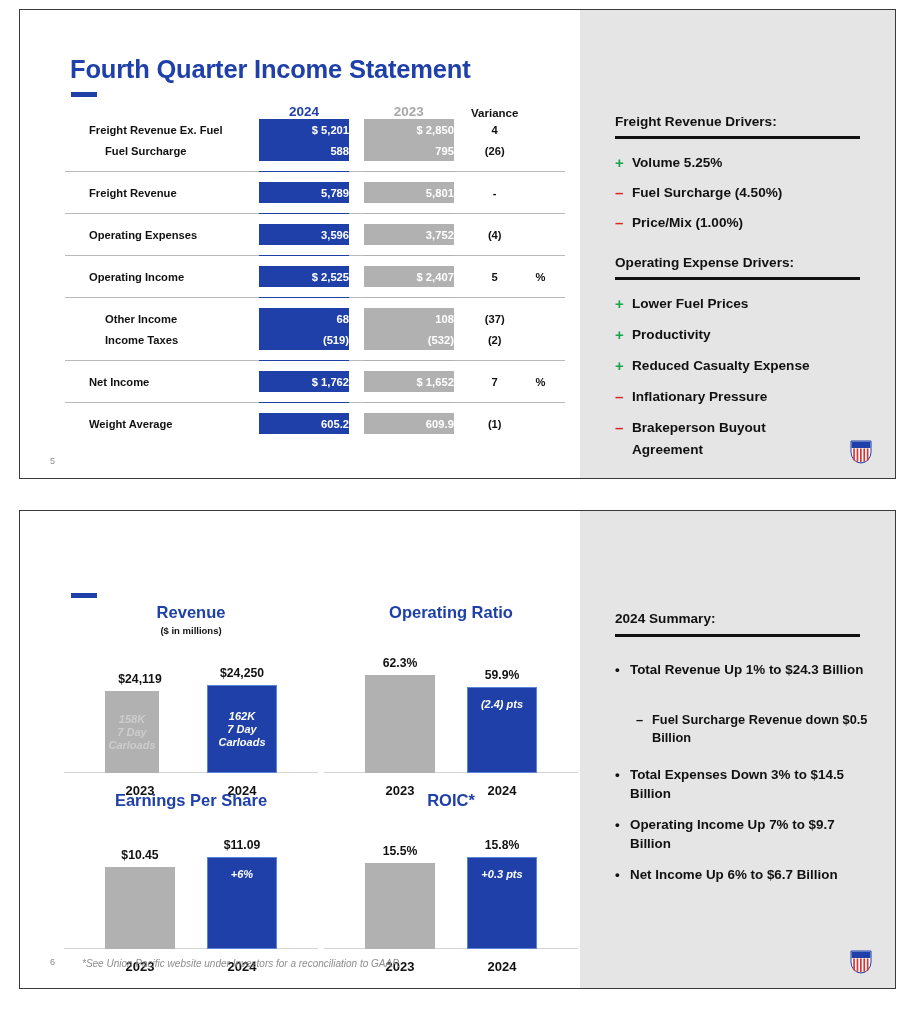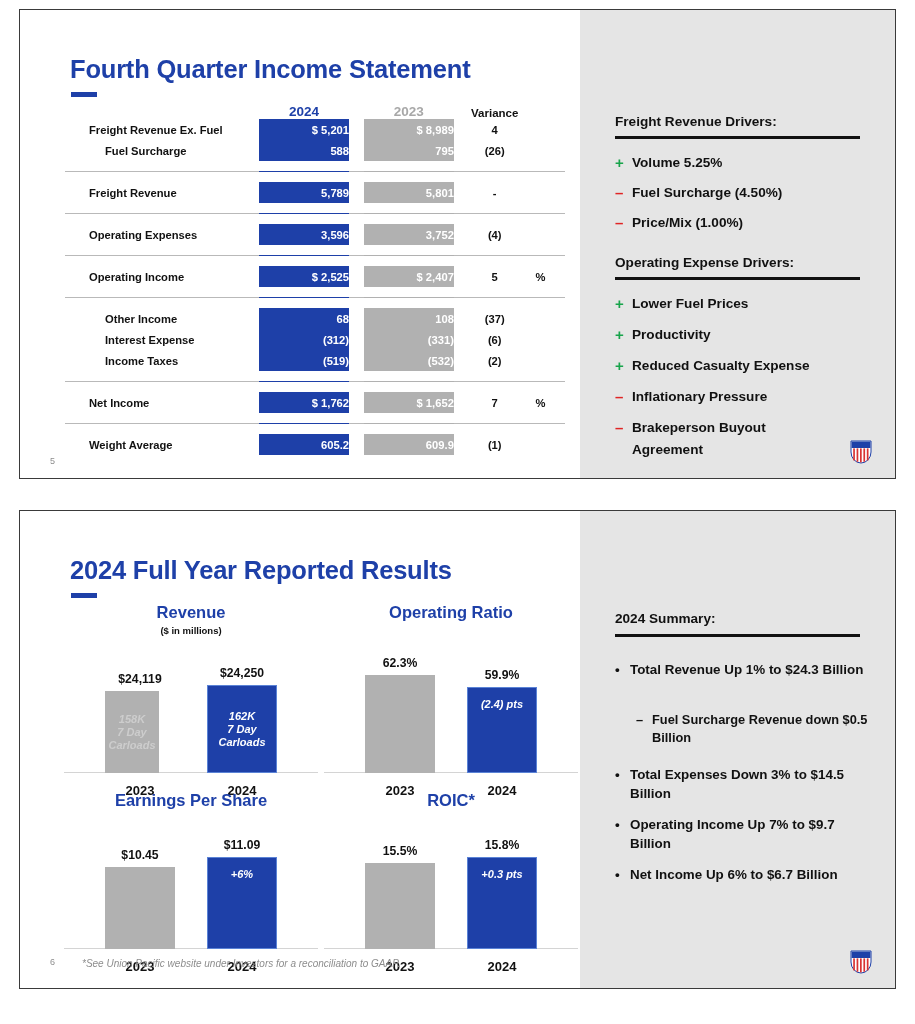--- a/index.html
+++ b/index.html
@@ -210,21 +210,21 @@
             <th class="hdr-cell hdr-2023">2023</th>
             <th class="hdr-cell hdr-var">Variance</th>
             <th class="hdr-cell"></th>
           </tr>
         </thead>
         <tbody id="fin-body">
             <tr>
               <td class="lbl top">Freight Revenue Ex. Fuel</td>
               <td class="cell-blue">$ 5,201</td>
               <td></td>
-              <td class="cell-gray">$ 8,989</td>
+              <td class="cell-gray">$ 2,850</td>
               <td class="cell-var">4</td>
               <td class="cell-unit"></td>
             </tr>
             <tr>
               <td class="lbl indent">Fuel Surcharge</td>
               <td class="cell-blue">588</td>
               <td></td>
               <td class="cell-gray">795</td>
               <td class="cell-var">(26)</td>
               <td class="cell-unit"></td>
@@ -332,28 +332,20 @@
               <td>
                 <div class="rl"></div>
               </td>
             </tr>
             <tr>
               <td class="lbl indent">Other Income</td>
               <td class="cell-blue">68</td>
               <td></td>
               <td class="cell-gray">108</td>
               <td class="cell-var">(37)</td>
-              <td class="cell-unit"></td>
-            </tr>
-            <tr>
-              <td class="lbl indent">Interest Expense</td>
-              <td class="cell-blue">(312)</td>
-              <td></td>
-              <td class="cell-gray">(331)</td>
-              <td class="cell-var">(6)</td>
               <td class="cell-unit"></td>
             </tr>
             <tr>
               <td class="lbl indent">Income Taxes</td>
               <td class="cell-blue">(519)</td>
               <td></td>
               <td class="cell-gray">(532)</td>
               <td class="cell-var">(2)</td>
               <td class="cell-unit"></td>
             </tr>
@@ -480,21 +472,20 @@
       </svg>
     </div>
 
   </div>
 </div>
 
 <div class="slide" id="slide-2">
   <div class="slide-body">
 
     <div class="left-pane">
-      <div class="slide-title" id="s2-title">2024 Full Year Reported Results</div>
       <div class="title-rule" id="s2-rule"></div>
 
       <div id="charts-host">
           <div class="chart" style="left: 40px; top: 92px; width: 262px; height: 200px;">
             <div class="chart-title">Revenue</div>
             <div class="chart-sub">($ in millions)</div>
             <div class="bar-cat" style="top: 180px; left: 20px; width: 120px; position: absolute;">2023</div>
             <div class="bar-cat" style="top: 180px; left: 122px; width: 120px; position: absolute;">2024</div>
             <div class="plot" style="top: 52px; height: 118px;">
               <div class="axis-line" style="bottom: 0px;"></div>

